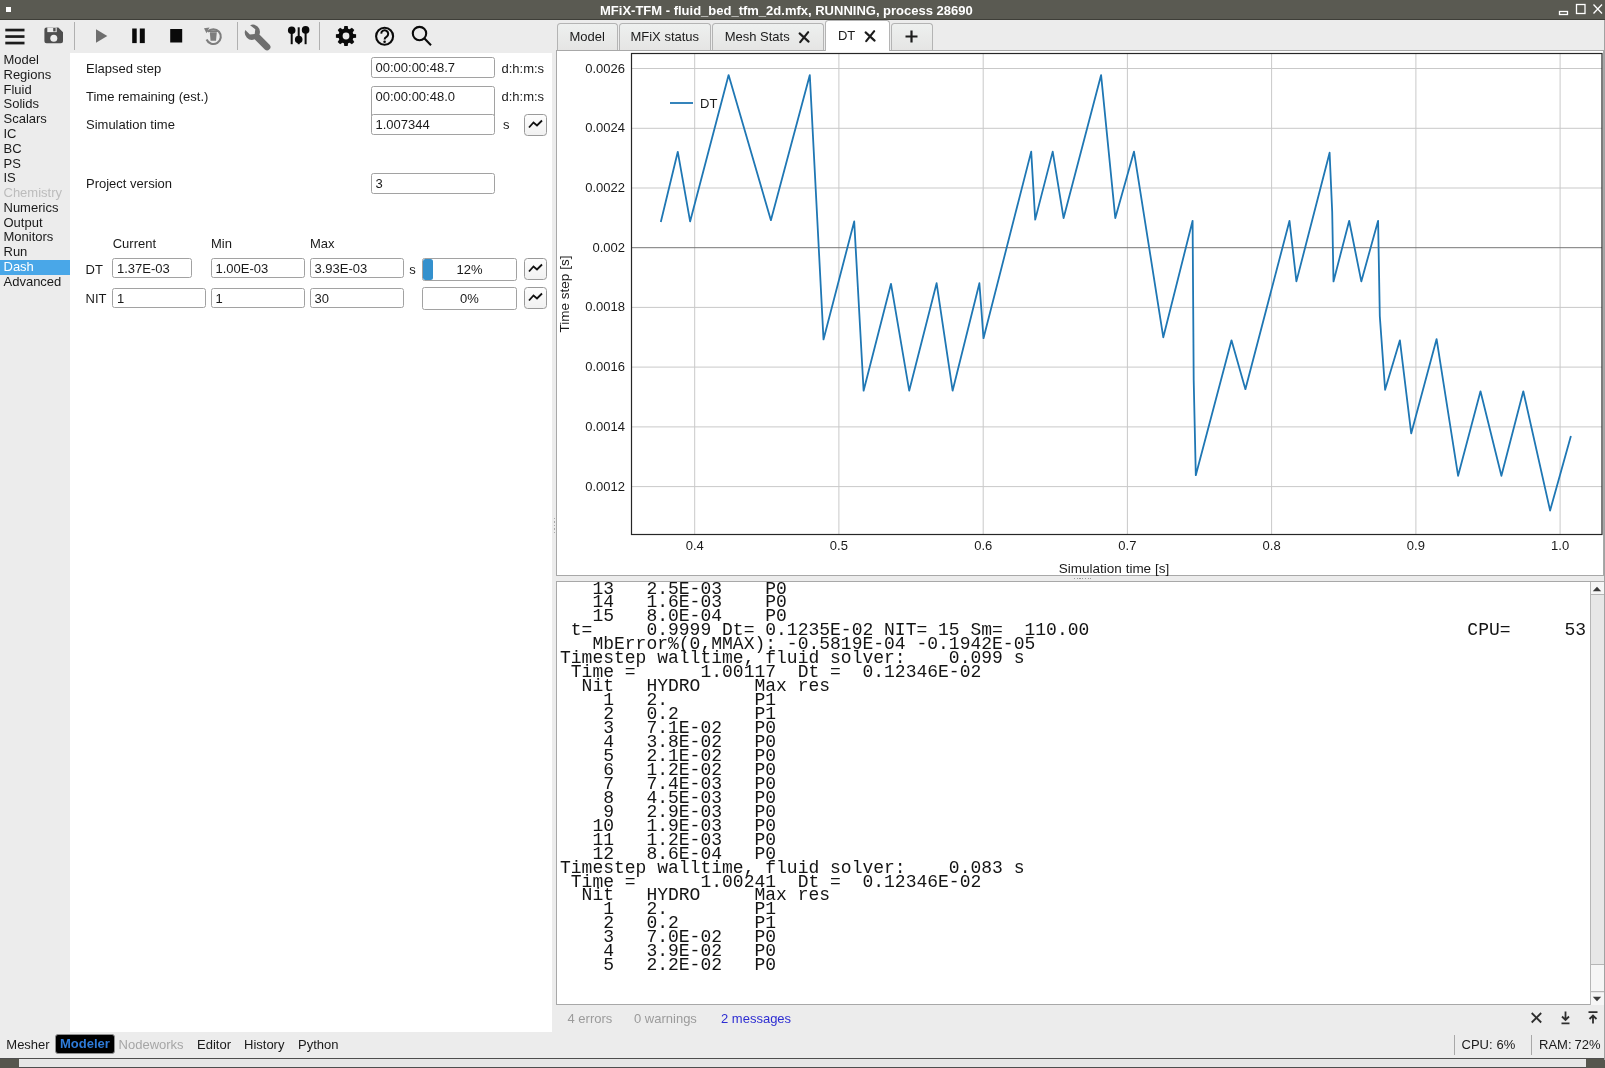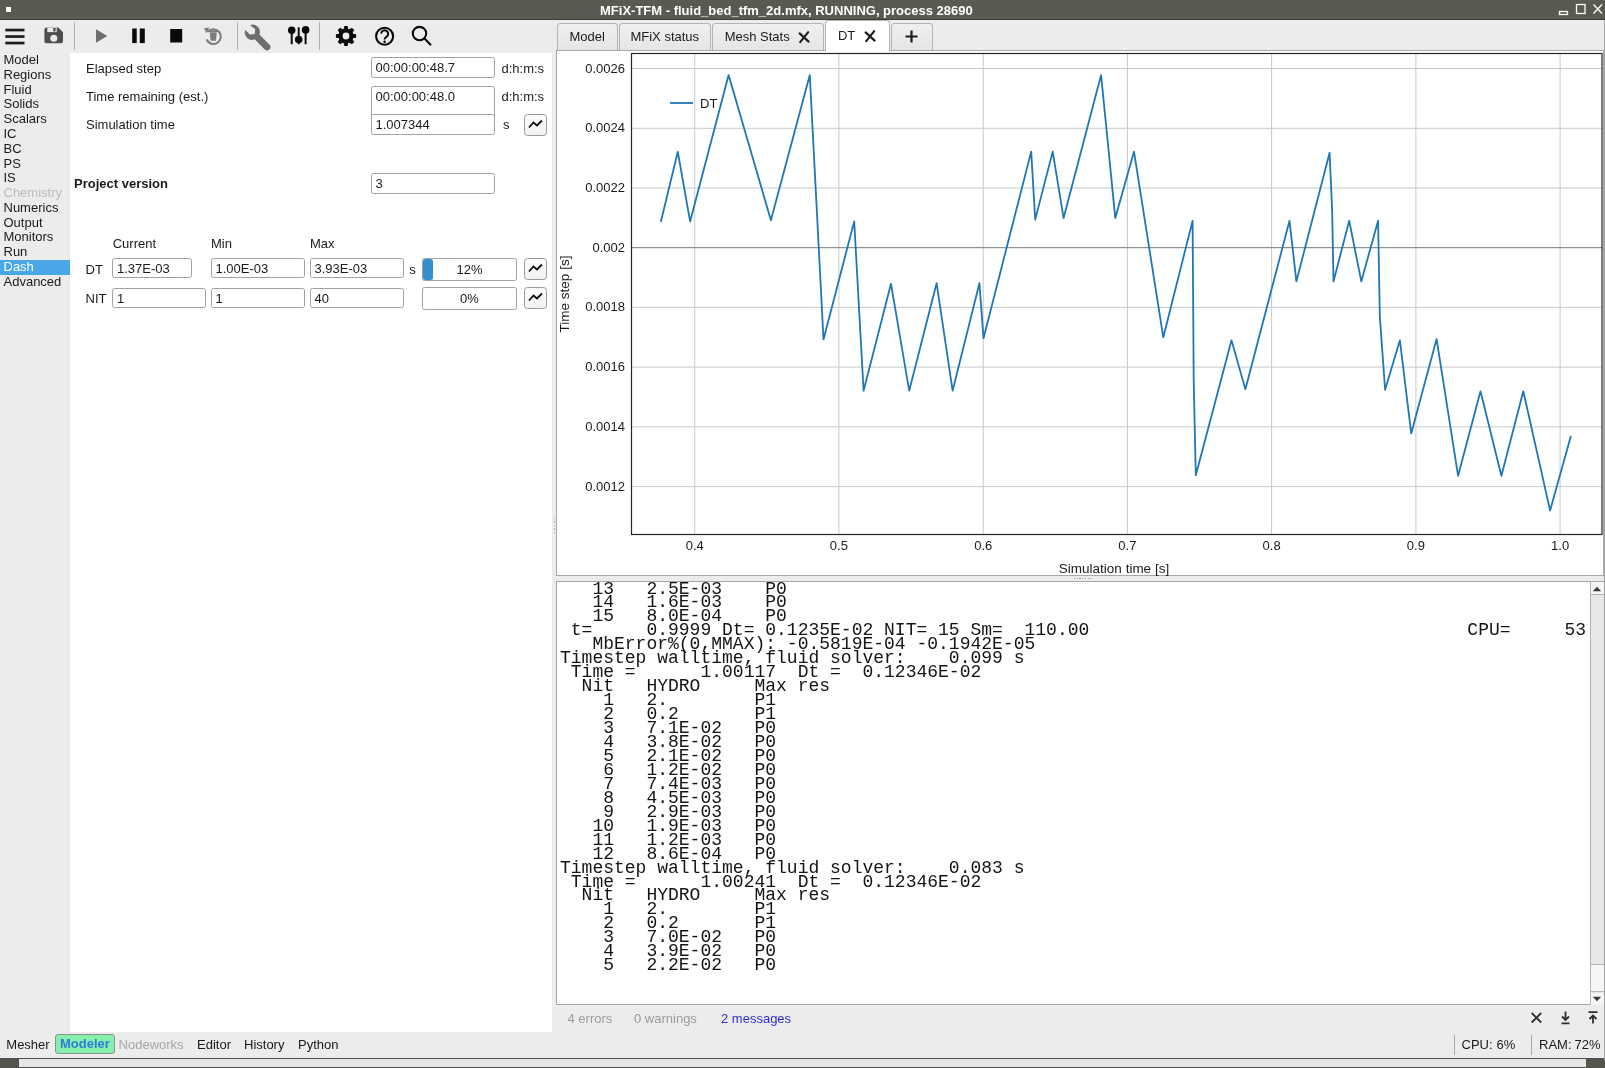--- a/index.html
+++ b/index.html
@@ -129,42 +129,42 @@
 <div class="inp" style="left:370.5px;top:85.8px;width:124.5px;height:38px;">00:00:00:48.0</div>
 <div class="lbl" style="left:501.5px;top:89px;">d:h:m:s</div>
 <div class="lbl" style="left:86px;top:117.3px;">Simulation time</div>
 <div class="inp" style="left:370.5px;top:114.1px;width:124.5px;height:20.5px;">1.007344</div>
 <div class="lbl" style="left:503px;top:117.3px;">s</div>
 <div class="plotbtn" style="left:524.2px;top:113.8px;">
     <svg width="21" height="19" viewBox="0 0 21 19">
       <path d="M4 12.5 L8.5 7.5 L12 10.5 L17 5.5" stroke="#111" stroke-width="1.8" fill="none"></path>
     </svg>
   </div>
-<div class="lbl" style="left:74px;top:176.3px;font-weight:bold;">Project version</div>
+<div class="lbl" style="left:86px;top:176.3px;">Project version</div>
 <div class="inp" style="left:370.5px;top:173.2px;width:124.5px;height:20.5px;">3</div>
 <div class="lbl" style="left:112.7px;top:236.2px;">Current</div>
 <div class="lbl" style="left:211px;top:236.2px;">Min</div>
 <div class="lbl" style="left:310px;top:236.2px;">Max</div>
 <div class="lbl" style="left:85.5px;top:261.5px;">DT</div>
 <div class="inp" style="left:112px;top:258.2px;width:80px;height:20.3px;">1.37E-03</div>
 <div class="inp" style="left:210.5px;top:258.2px;width:94px;height:20.3px;">1.00E-03</div>
 <div class="inp" style="left:309.5px;top:258.2px;width:94px;height:20.3px;">3.93E-03</div>
 <div class="lbl" style="left:409.3px;top:262px;">s</div>
 <div class="pbar" style="left:422px;top:258.3px;width:95px;height:22.4px;line-height:21px;">12%
   <div class="abs" style="left:0px;top:0px;width:10.2px;height:20.4px;background:#3390cd;border-radius:2.5px;"></div>
 </div>
 <div class="plotbtn" style="left:524.2px;top:258.3px;">
     <svg width="21" height="19" viewBox="0 0 21 19">
       <path d="M4 12.5 L8.5 7.5 L12 10.5 L17 5.5" stroke="#111" stroke-width="1.8" fill="none"></path>
     </svg>
   </div>
 <div class="lbl" style="left:85.5px;top:291px;">NIT</div>
 <div class="inp" style="left:112px;top:287.6px;width:94px;height:20.3px;">1</div>
 <div class="inp" style="left:210.5px;top:287.6px;width:94px;height:20.3px;">1</div>
-<div class="inp" style="left:309.5px;top:287.6px;width:94px;height:20.3px;">40</div>
+<div class="inp" style="left:309.5px;top:287.6px;width:94px;height:20.3px;">30</div>
 <div class="pbar" style="left:422px;top:287.2px;width:95px;height:22.4px;line-height:21px;">0%</div>
 <div class="plotbtn" style="left:524.2px;top:287.2px;">
     <svg width="21" height="19" viewBox="0 0 21 19">
       <path d="M4 12.5 L8.5 7.5 L12 10.5 L17 5.5" stroke="#111" stroke-width="1.8" fill="none"></path>
     </svg>
   </div>
 <div id="chartpanel"></div>
 <svg class="abs" style="left:556px;top:49px;" width="1049" height="531" viewBox="556 49 1049 531" font-family="Liberation Sans">
   <g stroke="#c9c9c9" stroke-width="1">
     <line x1="694.7" y1="53.5" x2="694.7" y2="534.5"></line>
@@ -256,21 +256,21 @@
   <span class="abs" style="left:78px;">0 warnings</span>
   <span class="abs" style="left:165px;color:#2d2dd2;">2 messages</span>
   <svg class="abs" style="left:971px;top:5px" width="75" height="17" viewBox="0 0 75 17">
     <path d="M4.7 3 L14.2 12.5 M14.2 3 L4.7 12.5" stroke="#2e2e2e" stroke-width="1.8"></path>
     <path d="M38.5 1.5 L38.5 9.5 M35 6.5 L38.5 10 L42 6.5 M34.5 13.3 L42.5 13.3" stroke="#2e2e2e" stroke-width="1.8" fill="none"></path>
     <path d="M66 13.5 L66 5.5 M62.5 9 L66 5.5 L69.5 9 M61.5 2.2 L70.5 2.2" stroke="#2e2e2e" stroke-width="1.8" fill="none"></path>
   </svg>
 </div>
 <div id="bottombar">
   <span class="abs" style="left:6.3px;top:4.5px;">Mesher</span>
-  <span class="abs" style="left:55px;top:1.5px;background:#86efac;border:1px solid #909090;border-radius:3px;padding:1.5px 4px;color:#2e7bd9;font-weight:bold;">Modeler</span>
+  <span class="abs" style="left:55px;top:1.5px;background:#000000;border:1px solid #909090;border-radius:3px;padding:1.5px 4px;color:#2e7bd9;font-weight:bold;">Modeler</span>
   <span class="abs" style="left:118.6px;top:4.5px;color:#a6a6a6;">Nodeworks</span>
   <span class="abs" style="left:197px;top:4.5px;">Editor</span>
   <span class="abs" style="left:244px;top:4.5px;">History</span>
   <span class="abs" style="left:298px;top:4.5px;">Python</span>
   <div class="abs" style="left:1453.8px;top:3px;width:1.2px;height:20px;background:#a8a8a8;"></div>
   <span class="abs" style="left:1461.5px;top:4.5px;">CPU:</span>
     <span class="abs" style="left:1496.5px;top:4.5px;">6%</span>
   <div class="abs" style="left:1531.2px;top:3px;width:1.2px;height:20px;background:#a8a8a8;"></div>
   <span class="abs" style="left:1539px;top:4.5px;">RAM:</span>
     <span class="abs" style="left:1574.5px;top:4.5px;">72%</span>

